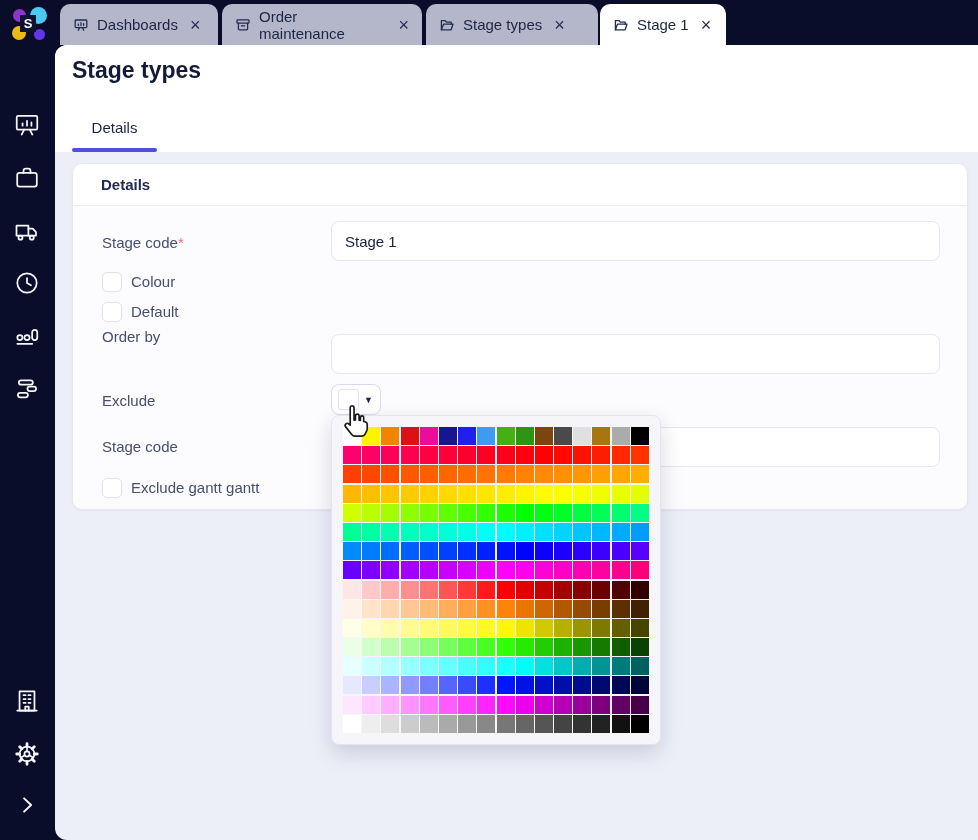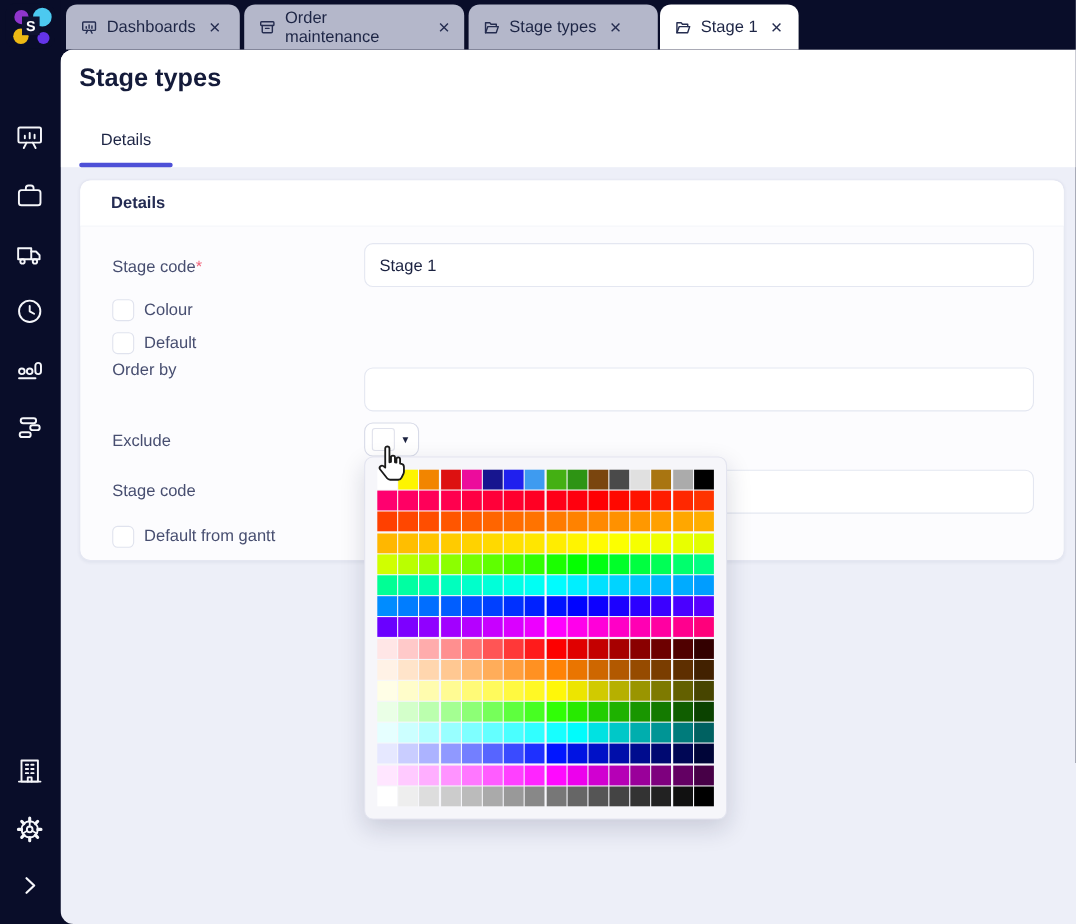--- a/index.html
+++ b/index.html
@@ -214,21 +214,21 @@
       <div class="f-label" style="top:227px">Exclude</div>
       <div class="colour-btn">
         <span class="colour-swatch" style="background: rgb(255, 255, 255);"></span>
         <span class="colour-caret">▼</span>
       </div>
 
       <div class="f-label" style="top:273px">Stage code</div>
       <input class="f-input" style="top: 263px;" value="">
 
       <span class="cb" style="top:314px"></span>
-      <span class="cb-label" style="top:314px">Default from gantt</span>
+      <span class="cb-label" style="top:314px">Exclude gantt gantt</span>
     </div>
 
     <div class="popup">
       <div class="pal-grid">
           <div class="sw" style="background: rgb(255, 255, 255);"></div>
           <div class="sw" style="background: rgb(254, 244, 0);"></div>
           <div class="sw" style="background: rgb(242, 133, 0);"></div>
           <div class="sw" style="background: rgb(221, 17, 17);"></div>
           <div class="sw" style="background: rgb(236, 12, 156);"></div>
           <div class="sw" style="background: rgb(23, 21, 143);"></div>

